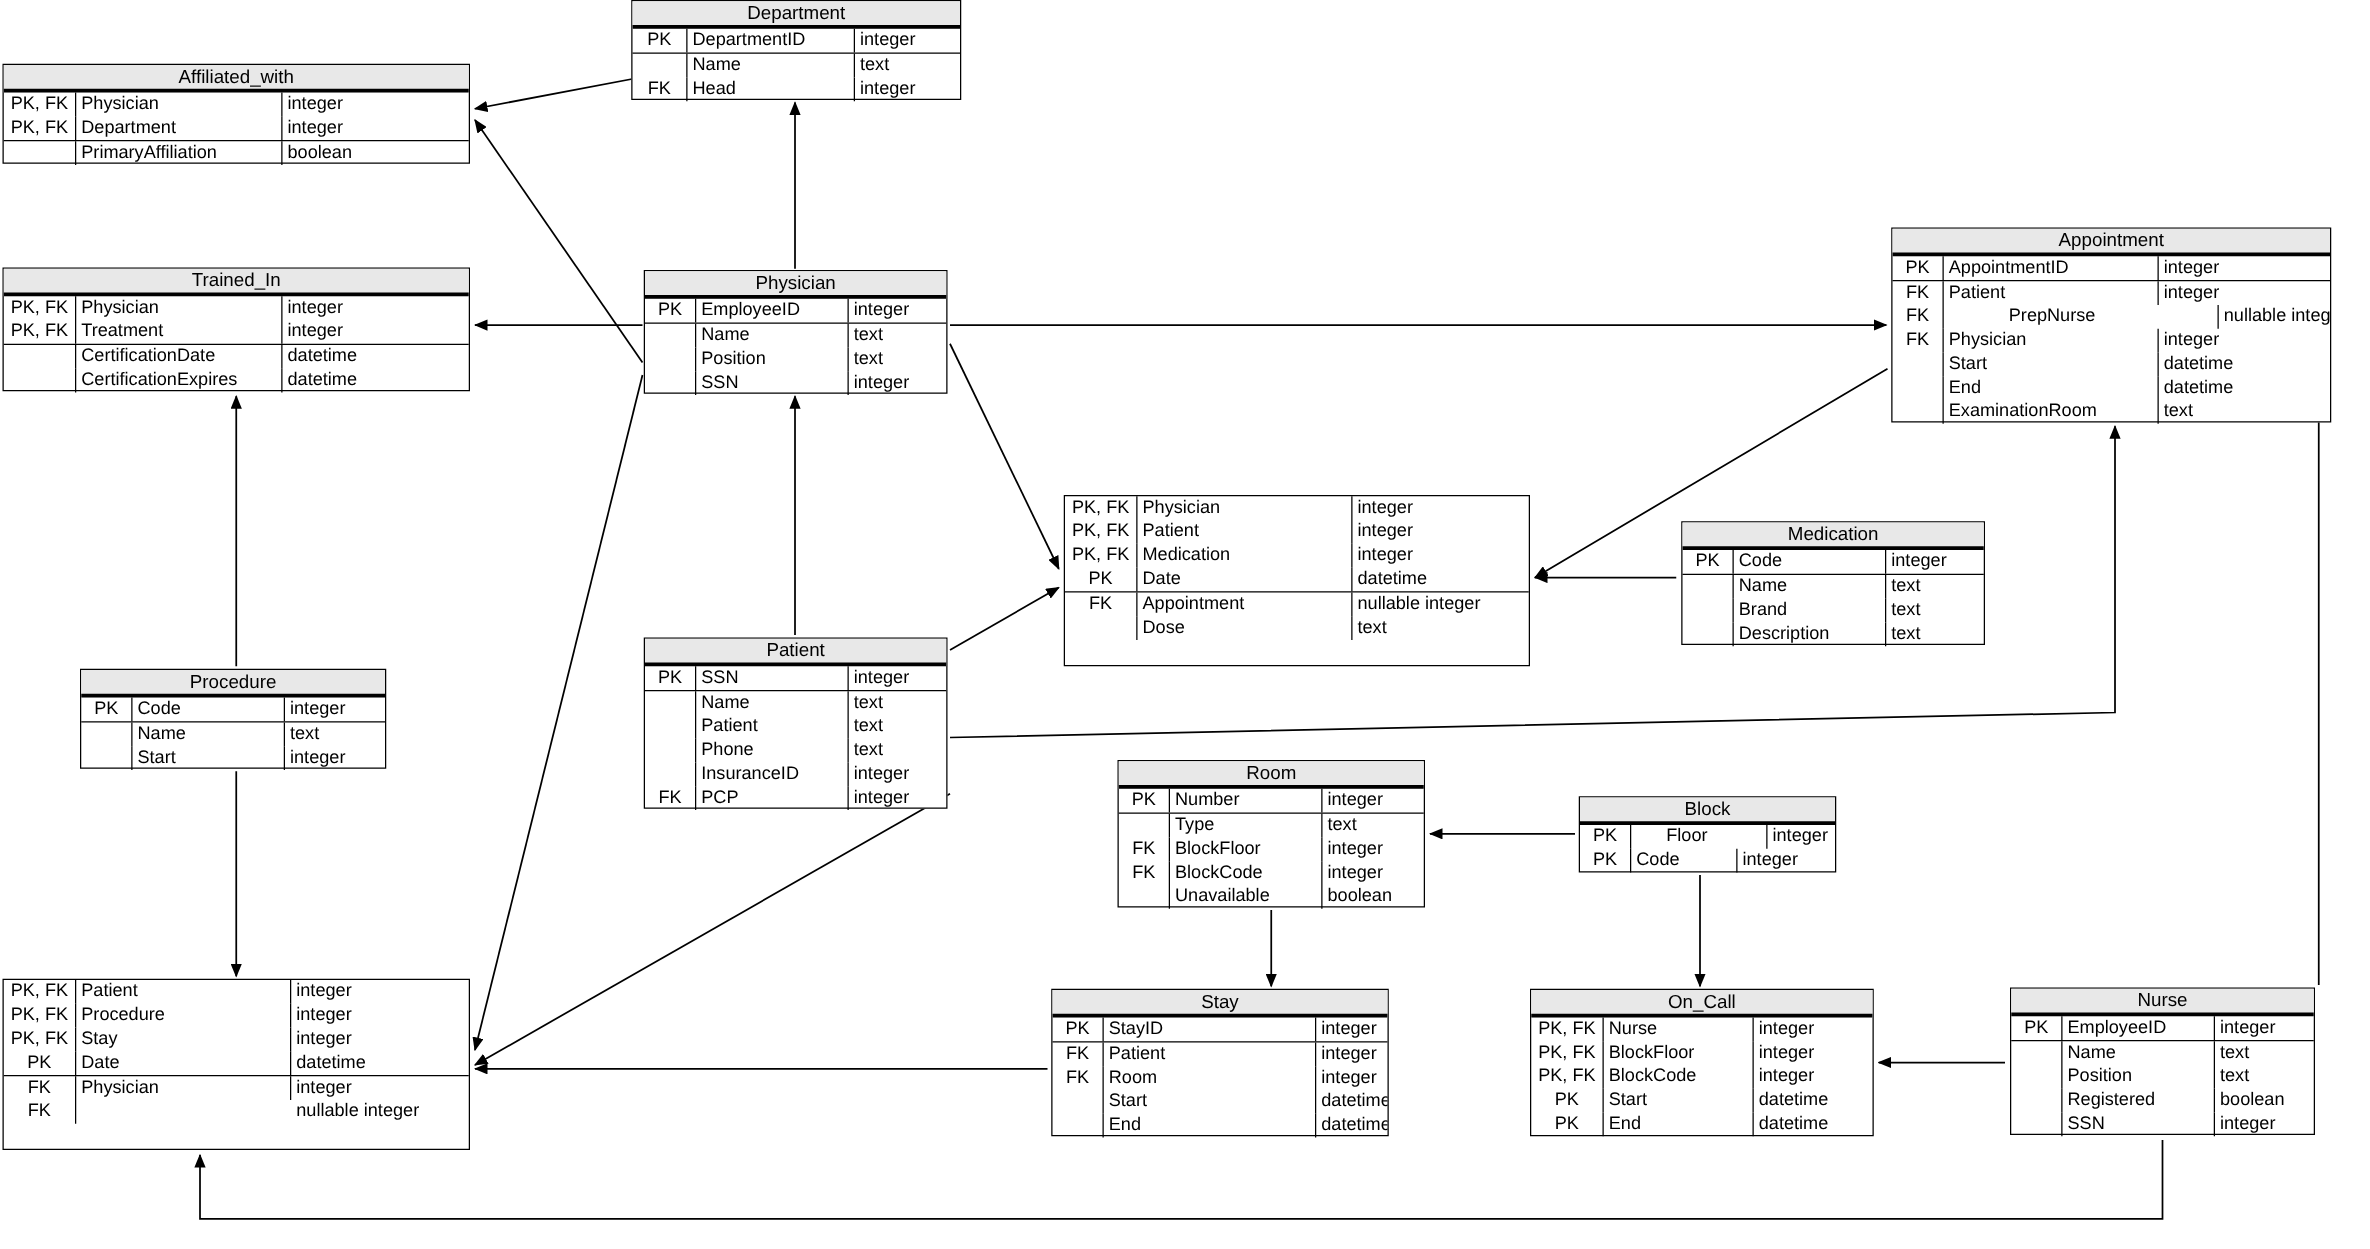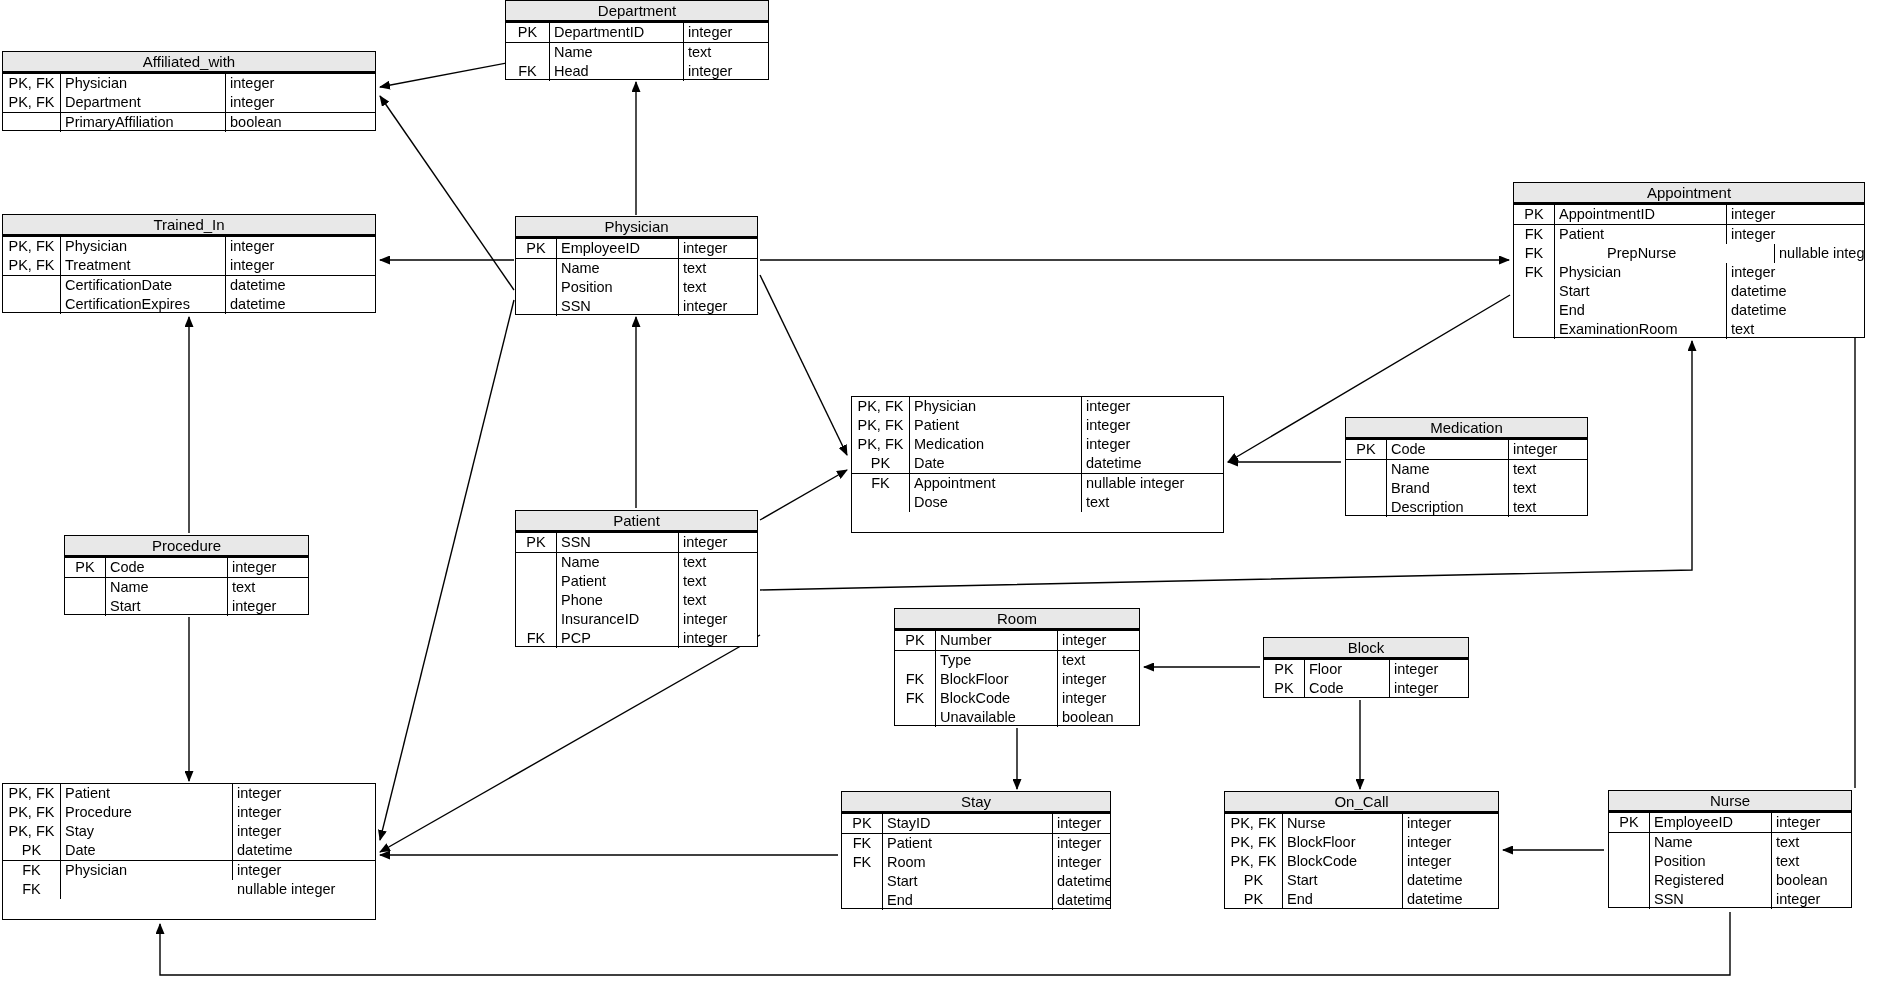--- a/index.html
+++ b/index.html
@@ -432,21 +432,21 @@
             </div>
           </div>
         </div>
       </div>
       <div class="entity" style="left: 1263px; top: 637px; width: 206px; height: 61px;">
         <div class="entity-title">Block</div>
         <div class="entity-body">
           <div class="grp last">
             <div class="attr-row">
               <div class="c-key" style="width: 41px;">PK</div>
-              <div class="c-name" style="width: 85px;">Floor</div>
+              <div class="c-name" style="width: 85px; margin-left: 24px;">Floor</div>
               <div class="c-type">integer</div>
             </div>
             <div class="attr-row">
               <div class="c-key" style="width: 41px;">PK</div>
               <div class="c-name" style="width: 85px;">Code</div>
               <div class="c-type">integer</div>
             </div>
           </div>
         </div>
       </div>

